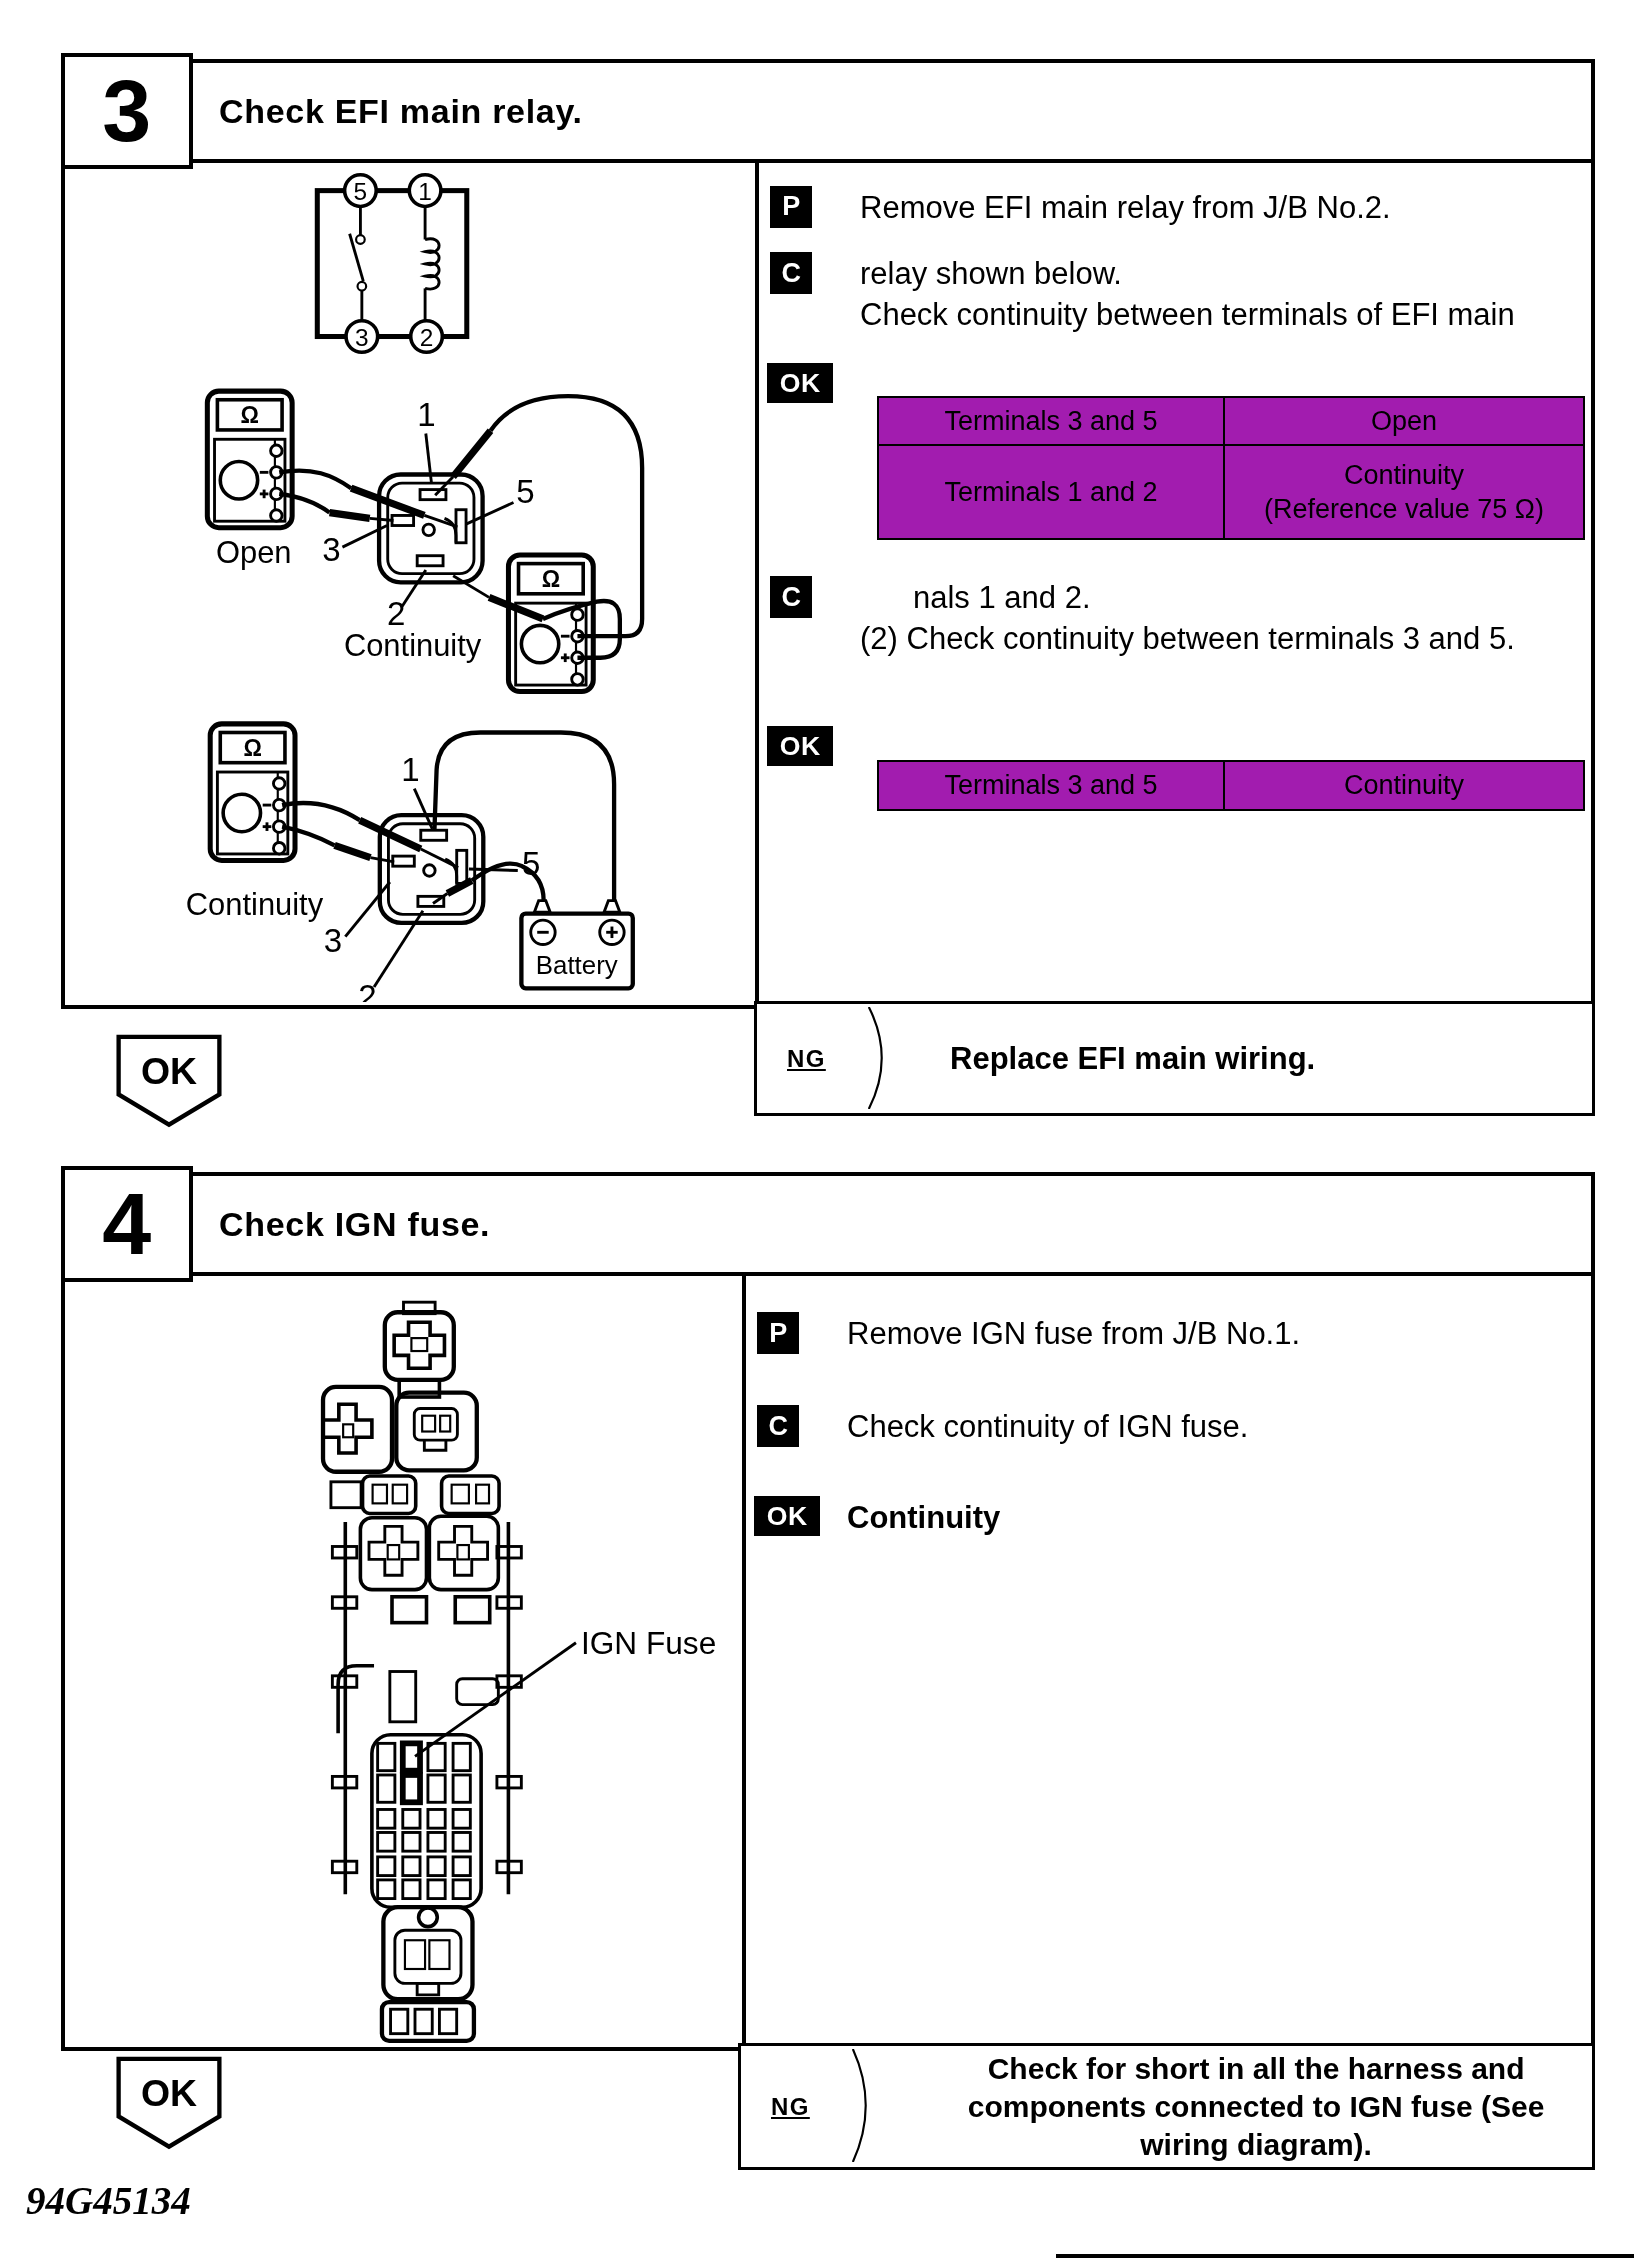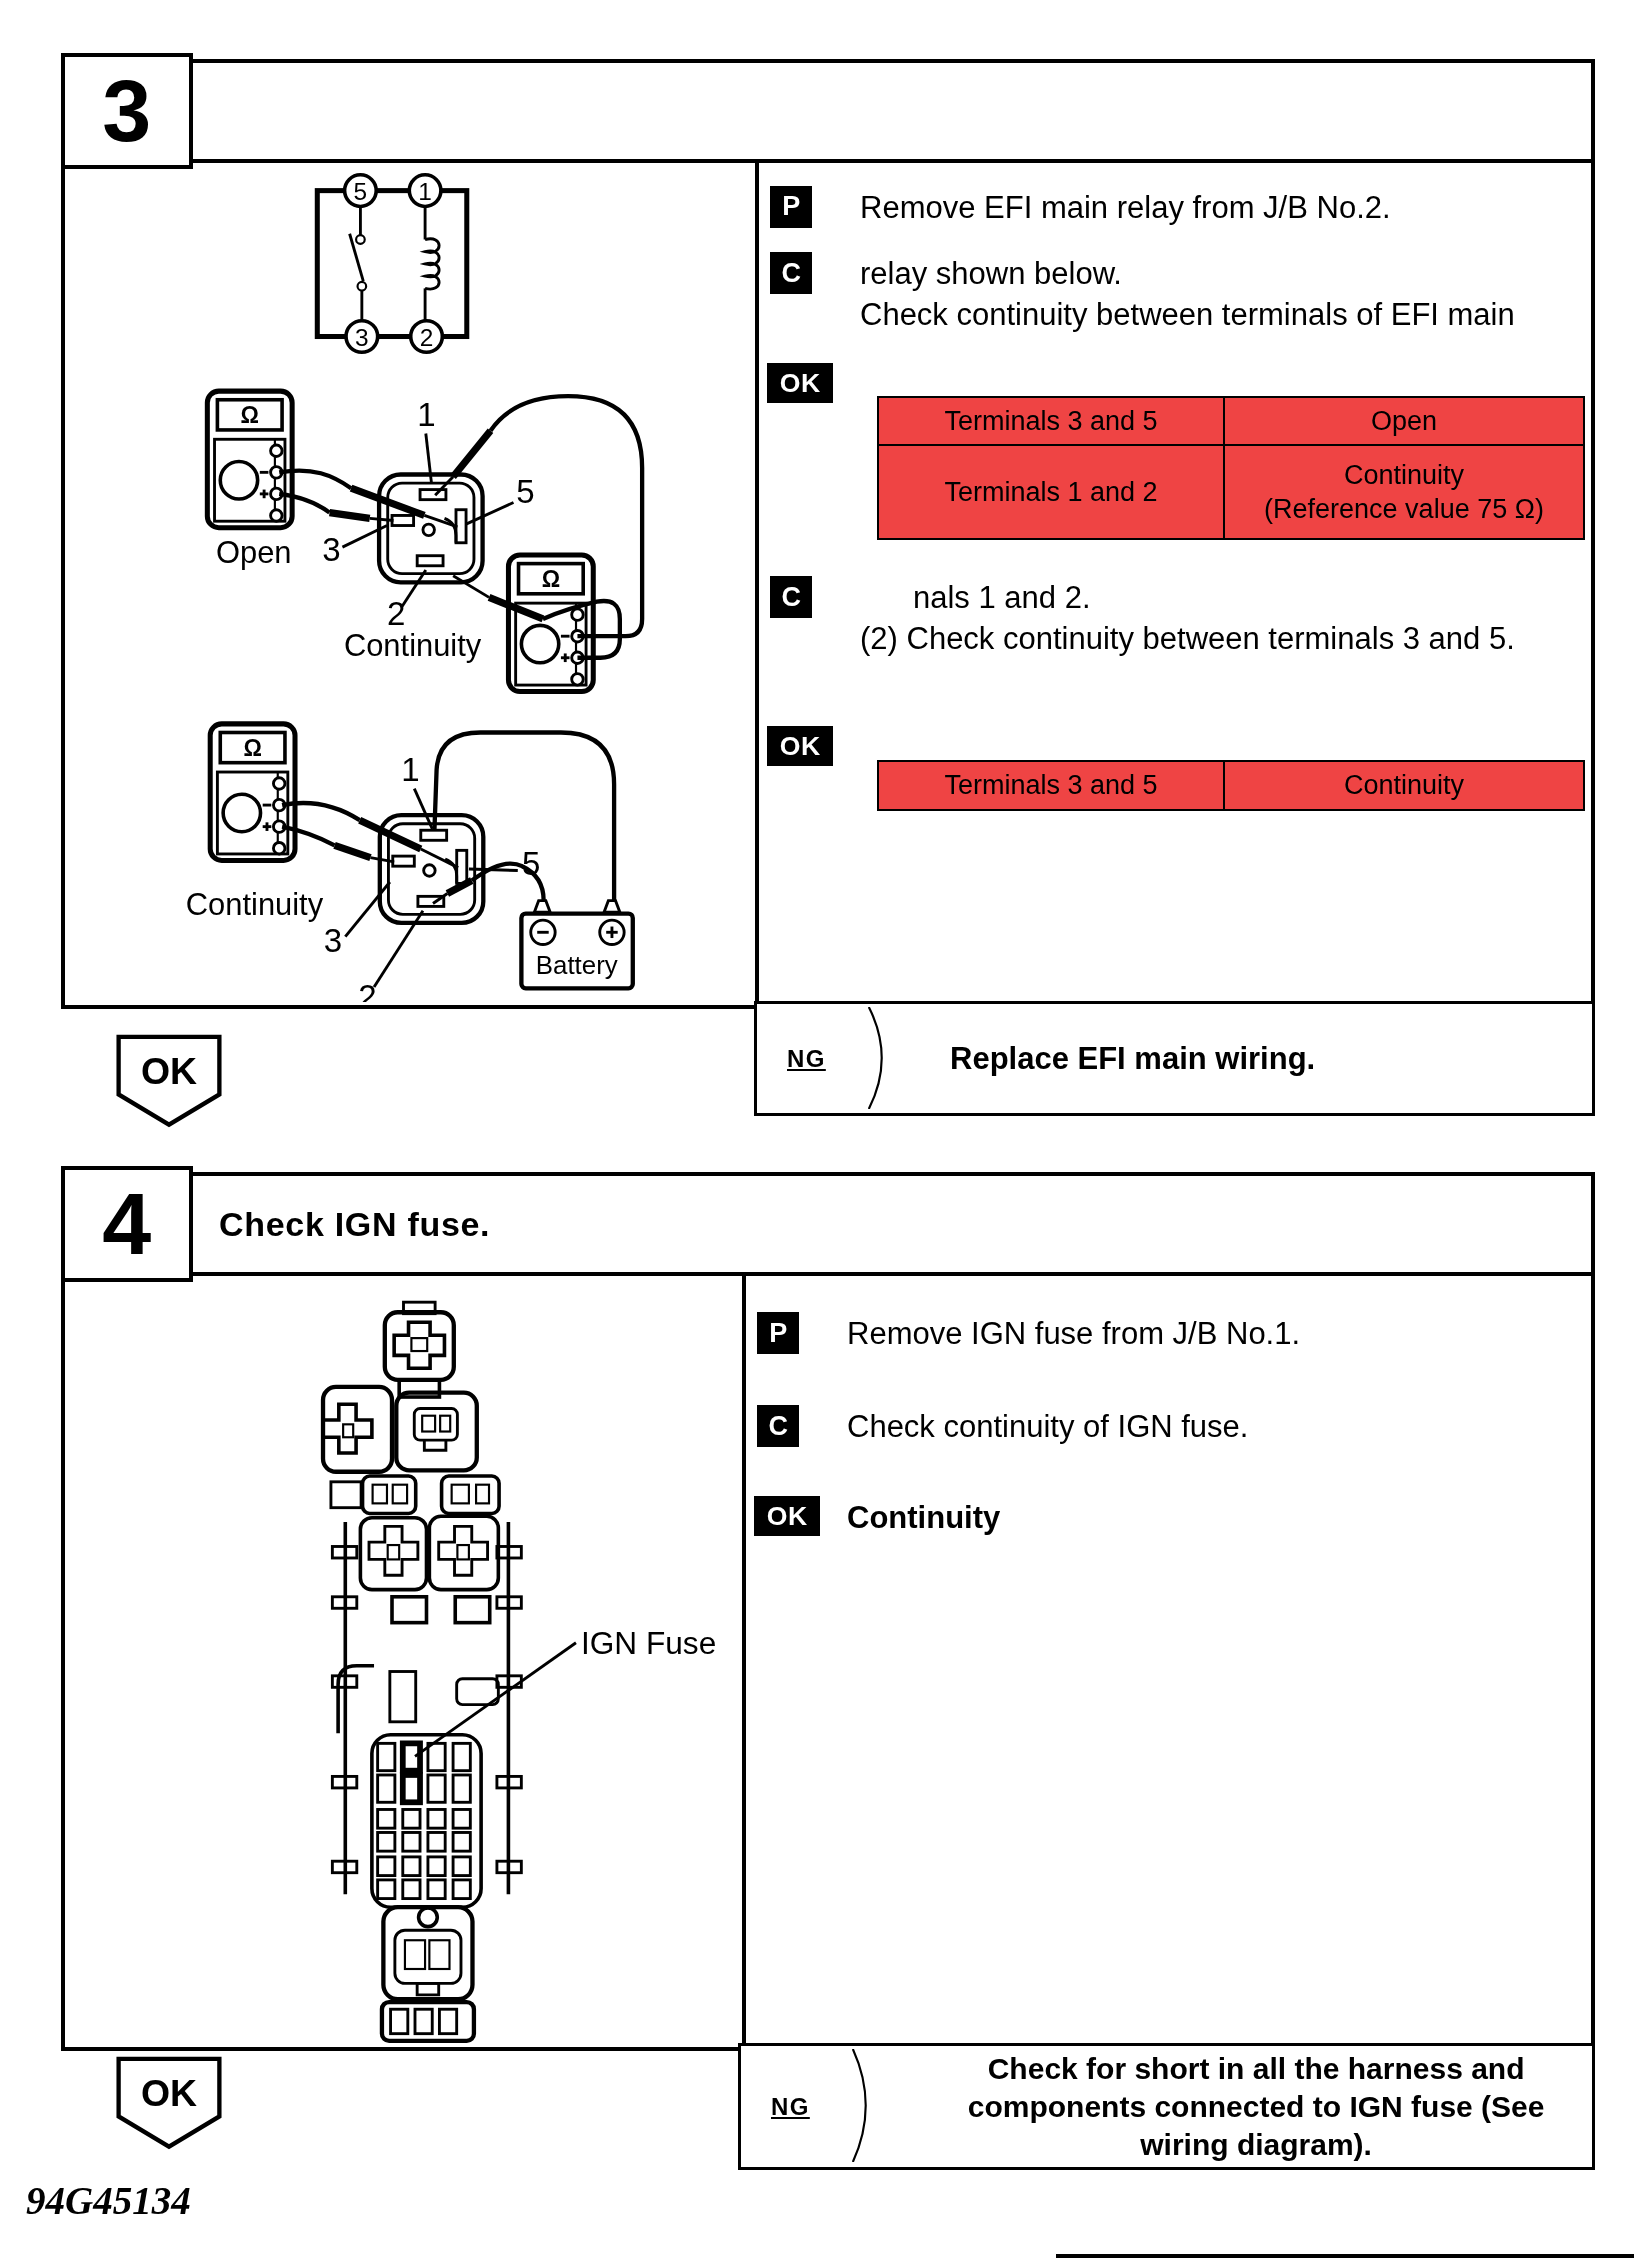--- a/index.html
+++ b/index.html
@@ -33,21 +33,21 @@
   }
   .ok-icon {
     position:absolute; left:9.3px; top:0; width:66px; height:40px; background:#000; color:#fff;
     display:flex; align-items:center; justify-content:center; font-size:26.6px; font-weight:bold; letter-spacing:0.7px;
   }
   .itext { display:block; margin-left:102px; font-size:31px; line-height:41px; padding-top:1.4px; }
   .itext .ln { display:block; }
   .itext .ln.indent { padding-left:53px; }
   .boldtext { font-weight:bold; }
   .rtable {
-    position:absolute; left:119px; border-collapse:collapse; width:708px; background:#ef4444;
+    position:absolute; left:119px; border-collapse:collapse; width:708px; background:#a21caf;
     font-size:27px;
   }
   .rtable td {
     border:2.9px solid #000; text-align:center; vertical-align:middle; padding:0 7.2px;
   }
   .rtable td.lcol { width:49%; }
   .rtable .two-line { line-height:34px; padding:5.7px 7.2px; }
   .ng-strip { position:absolute; border:3.6px solid #000; background:#fff; }
   #ng3 { left:754px; top:1001px; width:835px; height:109px; }
   #ng4 { left:738px; top:2043px; width:851px; height:121px; }
@@ -77,20 +77,21 @@
   svg text { font-family:"Liberation Sans", sans-serif; fill:#000; }
 </style>
 </head>
 <body>
 
 <div id="page">
 
   <section class="stepbox" id="box3">
     <div class="step-header">
       <div class="step-num">3</div>
+      <div class="step-title">Check EFI main relay.</div>
     </div>
     <div class="vdivider"></div>
 
     <svg class="diagram-svg" width="690" height="843" viewBox="0 0 960 1173">
       <defs>
         <g id="meterdef">
           <rect x="3" y="3" width="118" height="190" rx="16" fill="#fff" stroke="#000" stroke-width="7"></rect>
           <rect x="17" y="15" width="90" height="42" fill="#fff" stroke="#000" stroke-width="5"></rect>
           <text x="62" y="48" font-size="32" font-weight="bold" text-anchor="middle">Ω</text>
           <rect x="13" y="70" width="98" height="114" fill="#fff" stroke="#000" stroke-width="4"></rect>

